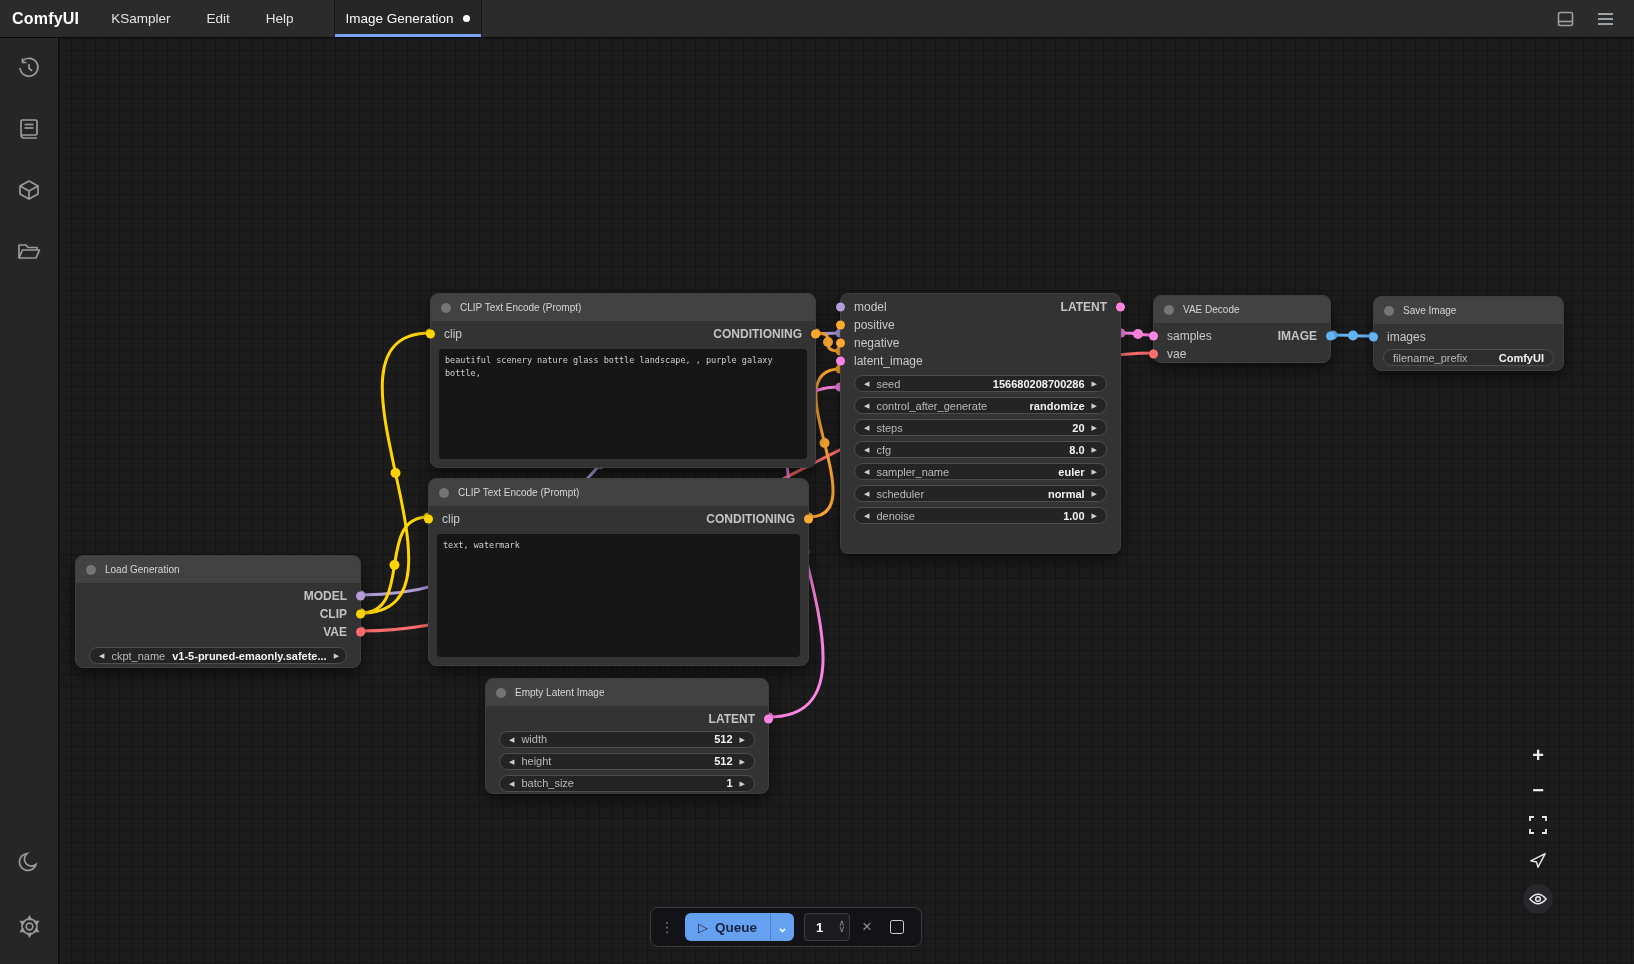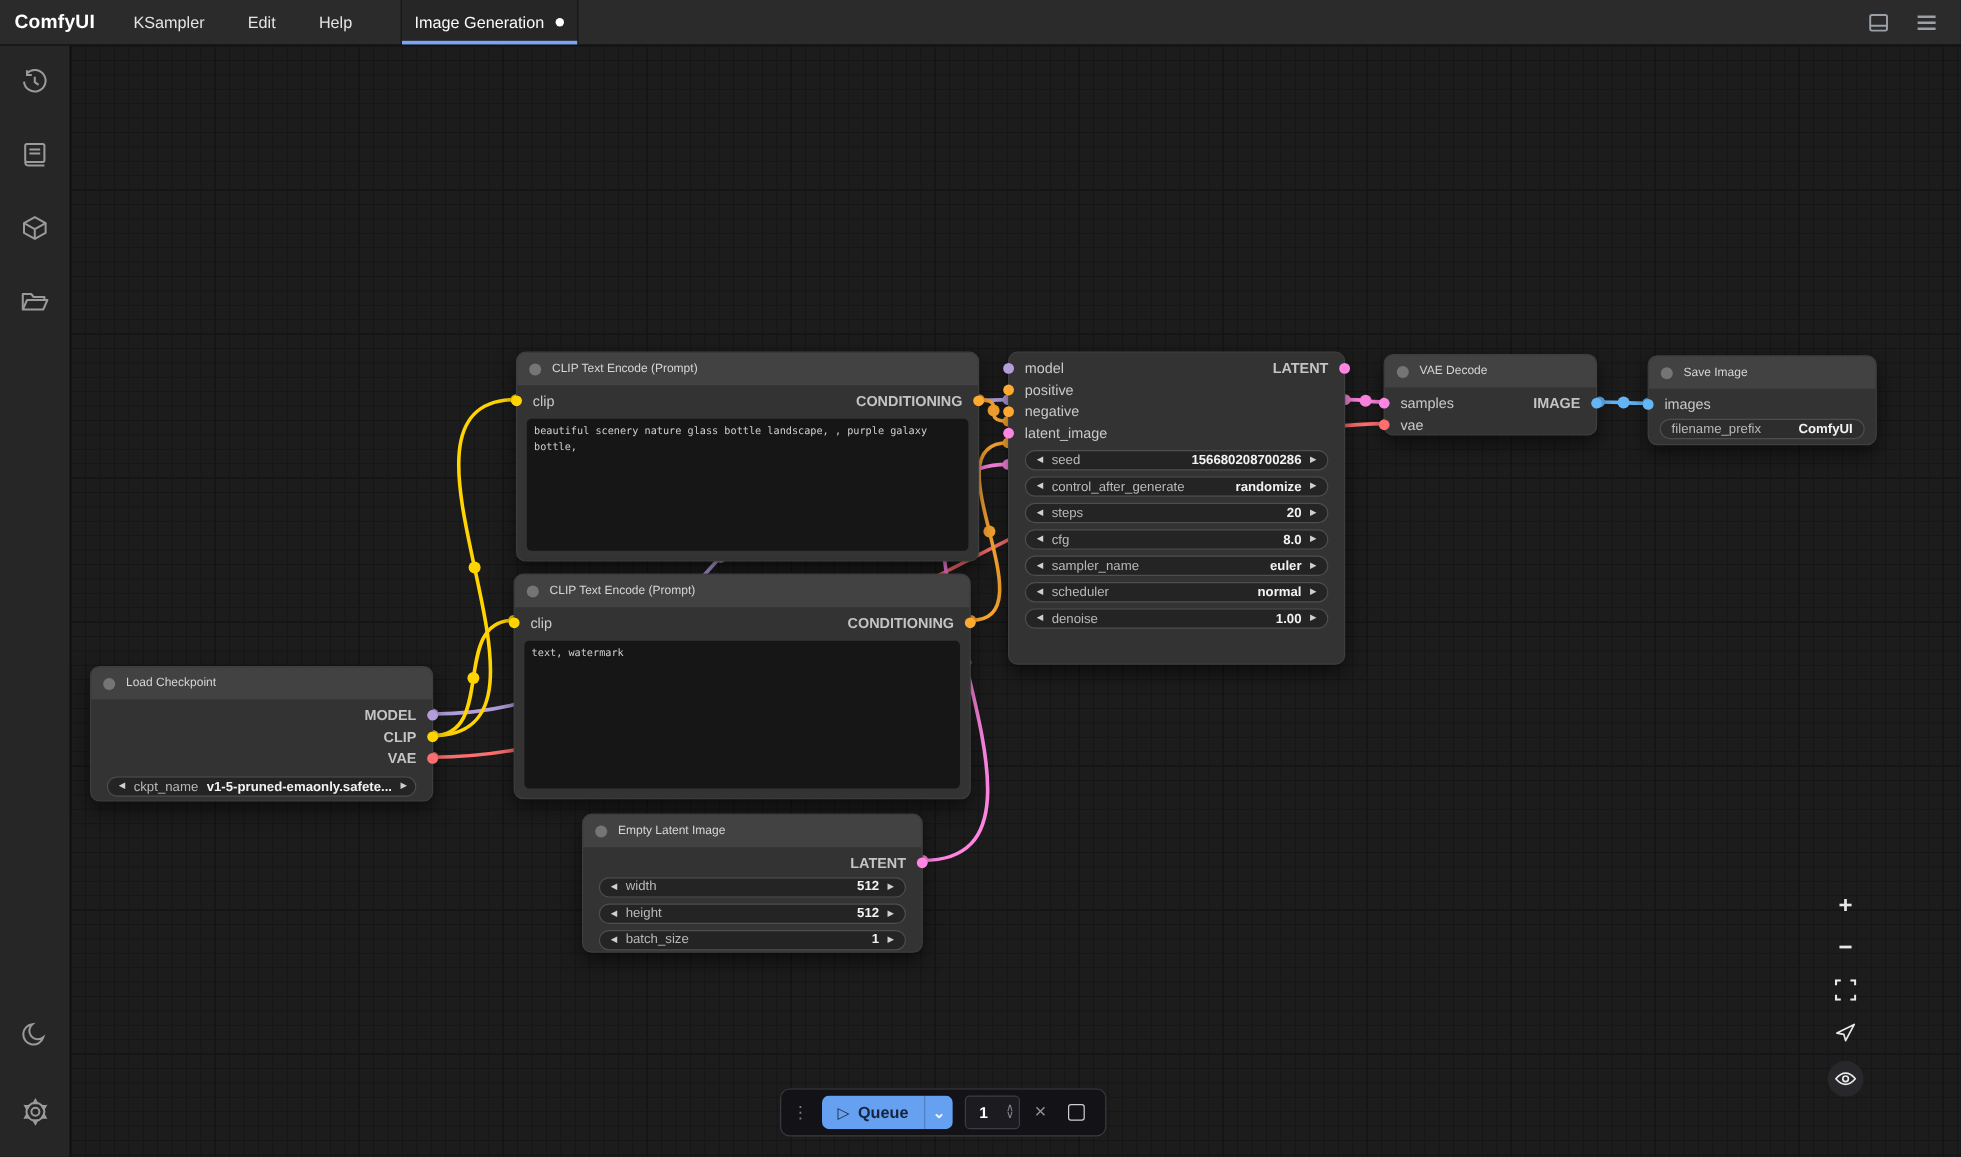--- a/index.html
+++ b/index.html
@@ -197,21 +197,21 @@
     <circle cx="1155" cy="335" r="4.5" fill="#ff85e3"></circle>
     <path d="M1333,335 C1358,335 1348,336 1373,336" stroke="#64b5f6" stroke-width="3" fill="none"></path>
     <circle cx="1353" cy="335.5" r="5" fill="#64b5f6"></circle>
     <circle cx="1333" cy="335" r="4.5" fill="#64b5f6"></circle>
     <circle cx="1373" cy="336" r="4.5" fill="#64b5f6"></circle>
   </svg>
 
 <div class="node" style="left:75px; top:555px; width:286px; height:113px;">
   <div class="nhead">
     <span class="ndot"></span>
-    <span class="ntitle">Load Checkpoint</span>
+    <span class="ntitle">Load Generation</span>
   </div>
   <div class="nbody">
     <div class="prow">
         <span class="plabel out">MODEL</span>
         <span class="pdot out" style="background: rgb(179, 157, 219);"></span>
       </div>
     <div class="prow">
         <span class="plabel out">CLIP</span>
         <span class="pdot out" style="background: rgb(255, 212, 0);"></span>
       </div>

